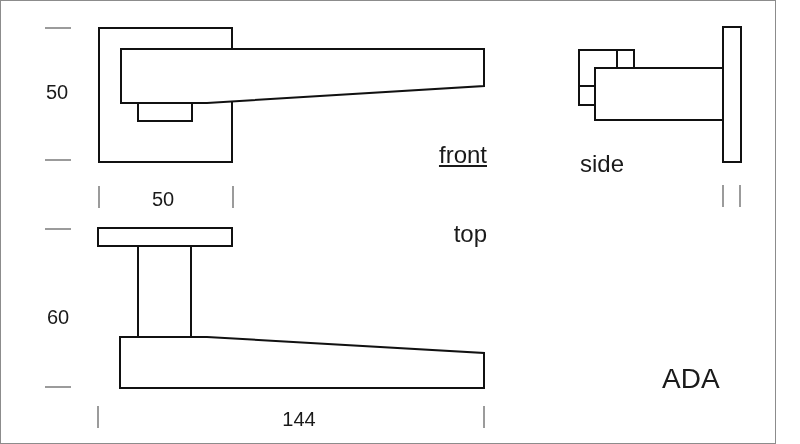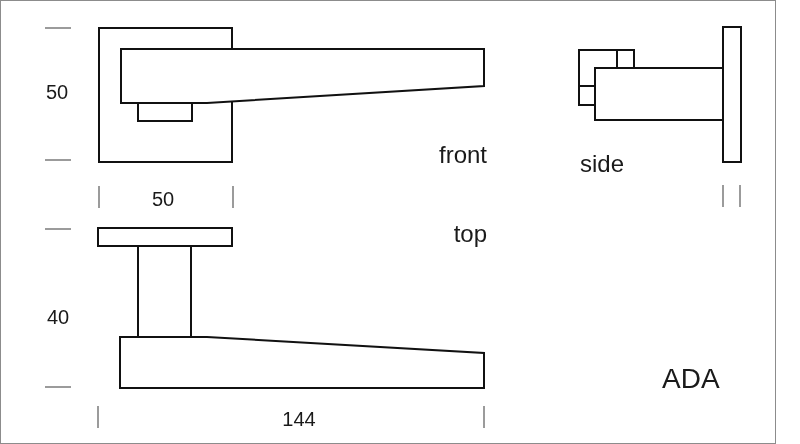--- a/index.html
+++ b/index.html
@@ -93,26 +93,26 @@
       <path class="tick" d="M44,386 H70"></path>
       <path class="tick" d="M97,405 V427"></path>
       <path class="tick" d="M483,405 V427"></path>
     </g>
   </svg>
 
   <div class="txt dim ta-c" style="left:26px; top:79px; width:60px;">50</div>
 
   <div class="txt dim ta-c" style="left:132px; top:186px; width:60px;">50</div>
 
-  <div class="txt view-label ta-r" style="left:386px; top:139px; width:100px;">front</div>
+  <div class="txt view-label ta-r" style="left:386px; top:139px; width:100px;text-decoration:underline;">front</div>
 
   <div class="txt view-label ta-l" style="left:579px; top:148px; width:100px;">side</div>
 
 
   <div class="txt view-label ta-r" style="left:386px; top:218px; width:100px;">top</div>
 
-  <div class="txt dim ta-c" style="left:27px; top:304px; width:60px;">40</div>
+  <div class="txt dim ta-c" style="left:27px; top:304px; width:60px;">60</div>
 
   <div class="txt dim ta-c" style="left:258px; top:406px; width:80px;">144</div>
 
   <div class="txt product-name ta-l" style="left:661px; top:356px;">ADA</div>
 
 </div>
 
 </body></html>

